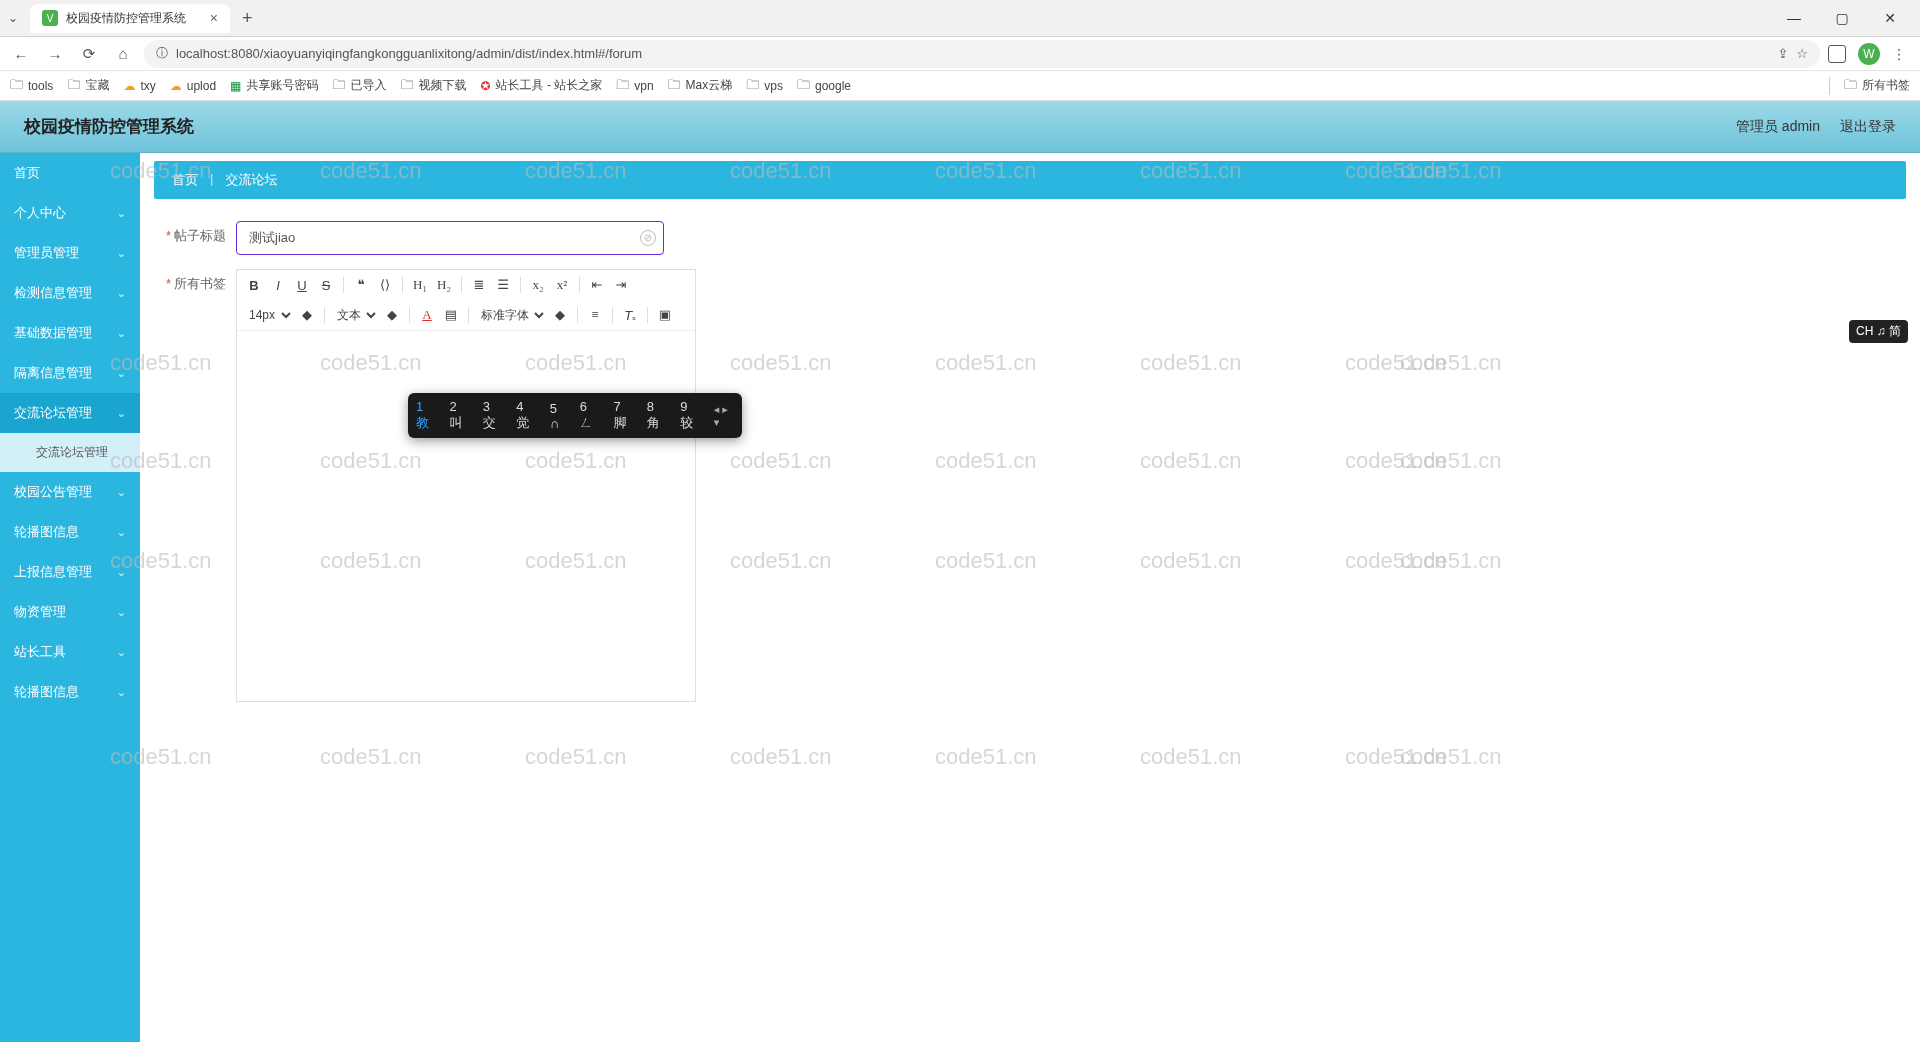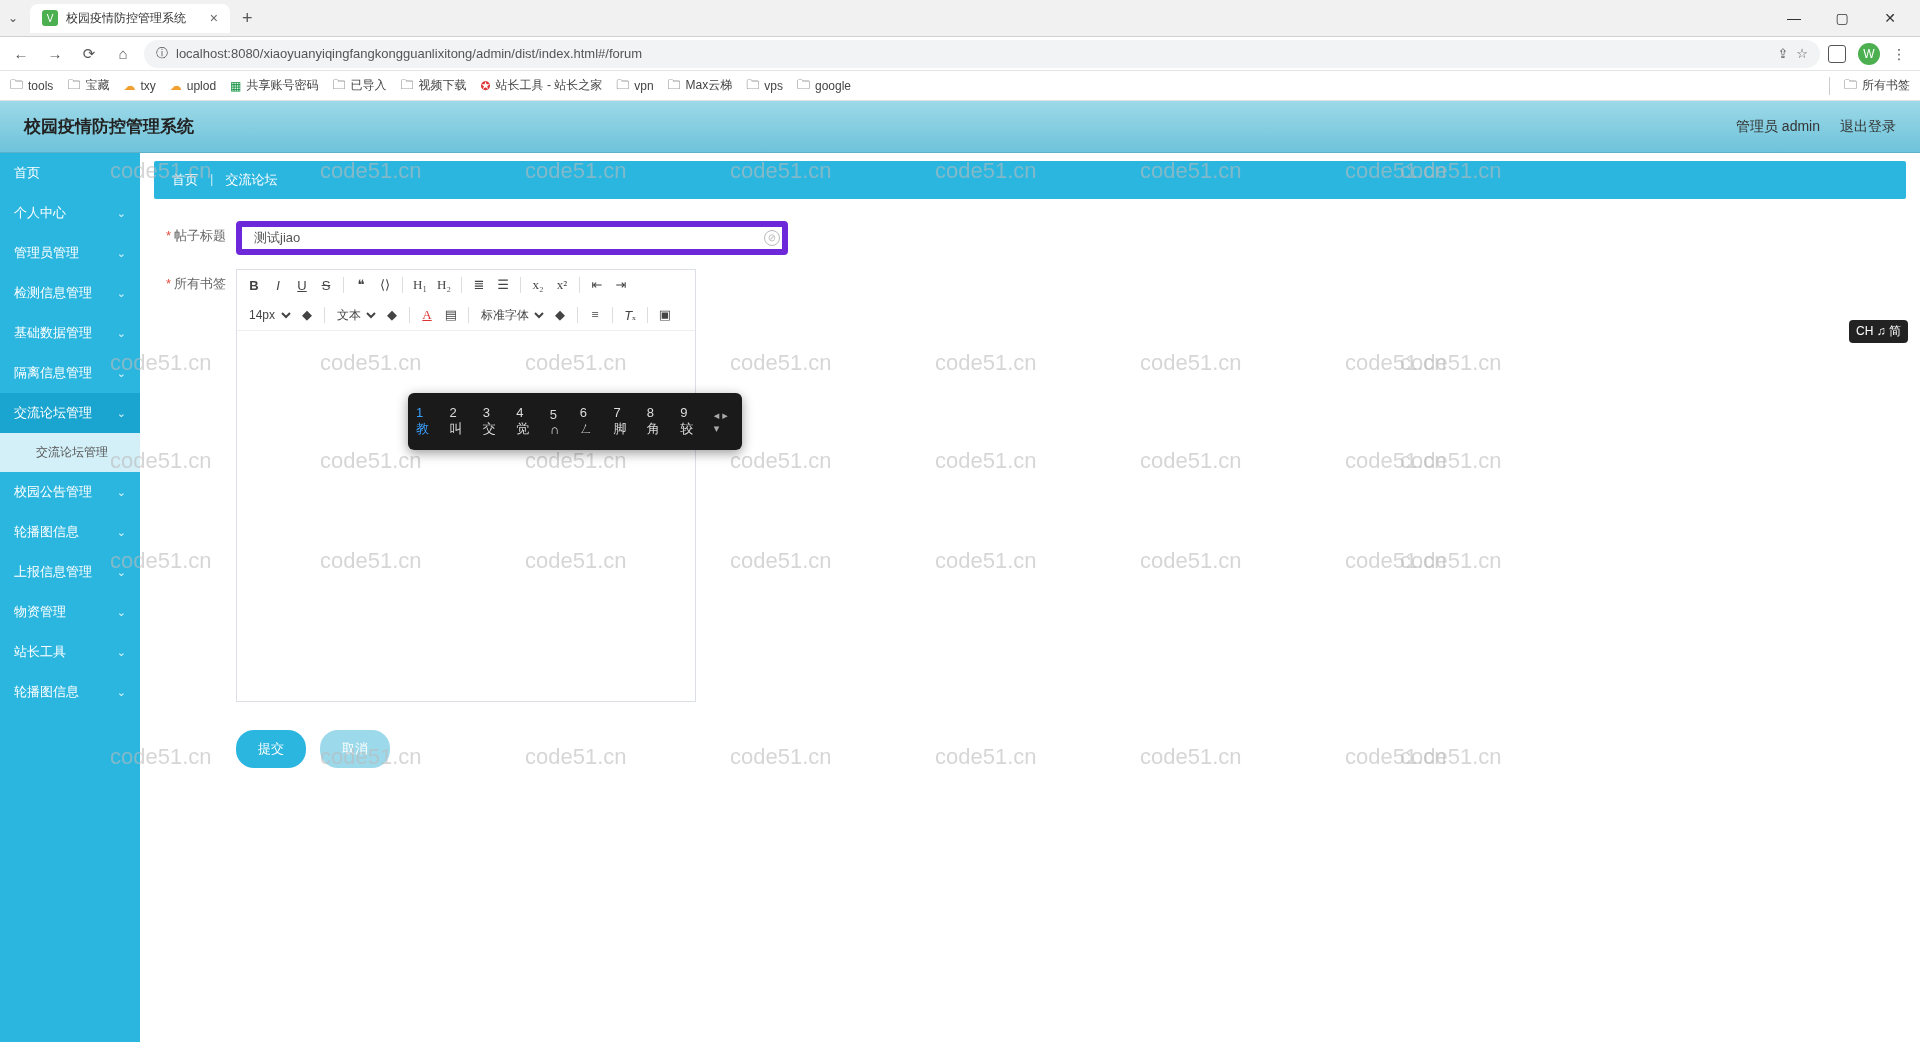--- a/index.html
+++ b/index.html
@@ -43,37 +43,37 @@
 .chev { font-size: 11px; opacity: 0.85; }
 
 .main { flex: 1; background: #fff; padding: 8px 14px 0 14px; position: relative; }
 .breadcrumb { border: 2px dashed #2bb6e0; background: #2bb6e0; color: #fff; padding: 8px 16px; font-size: 13px; display: flex; gap: 12px; border-radius: 2px; }
 .breadcrumb .sep { opacity: 0.7; }
 
 .form-area { padding: 22px 6px; }
 .form-row { display: flex; align-items: flex-start; margin-bottom: 14px; }
 .form-label { width: 66px; text-align: right; margin-right: 10px; font-size: 13px; color: #666; padding-top: 6px; }
 .form-label .req { color: #e74c3c; margin-right: 3px; }
-.text-input { width: 552px; height: 34px; border: 6px solid #6d28d9; border-radius: 4px; padding: 0 30px 0 12px; font-size: 13px; color: #555; position:relative; }
+.text-input { width: 428px; height: 34px; border: 1px solid #6d28d9; border-radius: 4px; padding: 0 30px 0 12px; font-size: 13px; color: #555; position:relative; }
 .input-wrap { position:relative; display:inline-block; }
 .input-clear { position:absolute; right:8px; top:50%; transform:translateY(-50%); width:16px; height:16px; border:1px solid #bbb; border-radius:50%; color:#bbb; font-size:10px; line-height:14px; text-align:center; }
 
 
 .editor { width: 460px; border: 1px solid #dcdfe6; }
 .ed-toolbar { border-bottom: 1px solid #eee; padding: 4px 6px; display: flex; flex-wrap: wrap; gap: 4px 2px; align-items: center; }
 .ed-btn { min-width: 22px; height: 22px; display: inline-flex; align-items: center; justify-content: center; font-size: 13px; color: #444; font-family: Georgia, serif; cursor: pointer; padding:0 2px;}
 .ed-sep { width: 1px; height: 16px; background: #ddd; margin: 0 4px; }
 .ed-sel { border: none; background: transparent; font-size: 12px; color: #444; padding: 0 2px; }
 .ed-body { height: 370px; }
 
 
 .ime { position: absolute; left: 268px; top: 240px; width: 334px; border-radius: 6px; overflow: hidden; box-shadow: 0 3px 12px rgba(0,0,0,0.4); font-size: 13px; z-index: 50; }
 .ime-top { background: #2a2a2a; color: #eee; padding: 6px 12px; display:flex; align-items:center; }
 .ime-emoji { margin-left:auto; width:18px;height:18px;background:#f7c873;border-radius:50%; }
-.ime-cands { background: #1a1a1a; color: #ddd; padding: 12px 8px; display: flex; gap: 12px; font-size: 13px; align-items:center;}
+.ime-cands { background: #1a1a1a; color: #ddd; padding: 6px 8px; display: flex; gap: 12px; font-size: 13px; align-items:center;}
 .ime-cands .cand:first-child { color: #39a0ff; }
 .ime-nav { margin-left:auto; display:flex; gap:4px; color:#aaa; font-size:11px;}
 
 
 .btn-row { display: flex; gap: 14px; margin-left: 76px; margin-top: 28px; }
 .btn { border: 2px dashed #2bb6e0; background: #2bb6e0; color: #fff; padding: 8px 20px; border-radius: 18px; font-size: 13px; cursor: pointer; }
 .btn.cancel { background: #9cd9ea; border-color:#9cd9ea; color: #fff; }
 
 
 .watermark { position: absolute; color: #bbb; font-size: 22px; opacity: 0.6; pointer-events: none; font-family: Arial; z-index: 1; }
@@ -323,24 +323,20 @@
             <span class="ed-btn">≡</span>
             <span class="ed-sep"></span>
             <span class="ed-btn"><i>T</i>ₓ</span>
             <span class="ed-sep"></span>
             <span class="ed-btn">▣</span>
           </div>
           <div class="ed-body"></div>
         </div>
       </div>
 
-      <div class="btn-row">
-        <div class="btn">提交</div>
-        <div class="btn cancel">取消</div>
-      </div>
     </div>
 
   </div>
 </div>
 
 <div id="wm-layer">
     <div class="watermark" style="left: 110px; top: 158px;">code51.cn</div>
     <div class="watermark" style="left: 320px; top: 158px;">code51.cn</div>
     <div class="watermark" style="left: 525px; top: 158px;">code51.cn</div>
     <div class="watermark" style="left: 730px; top: 158px;">code51.cn</div>

